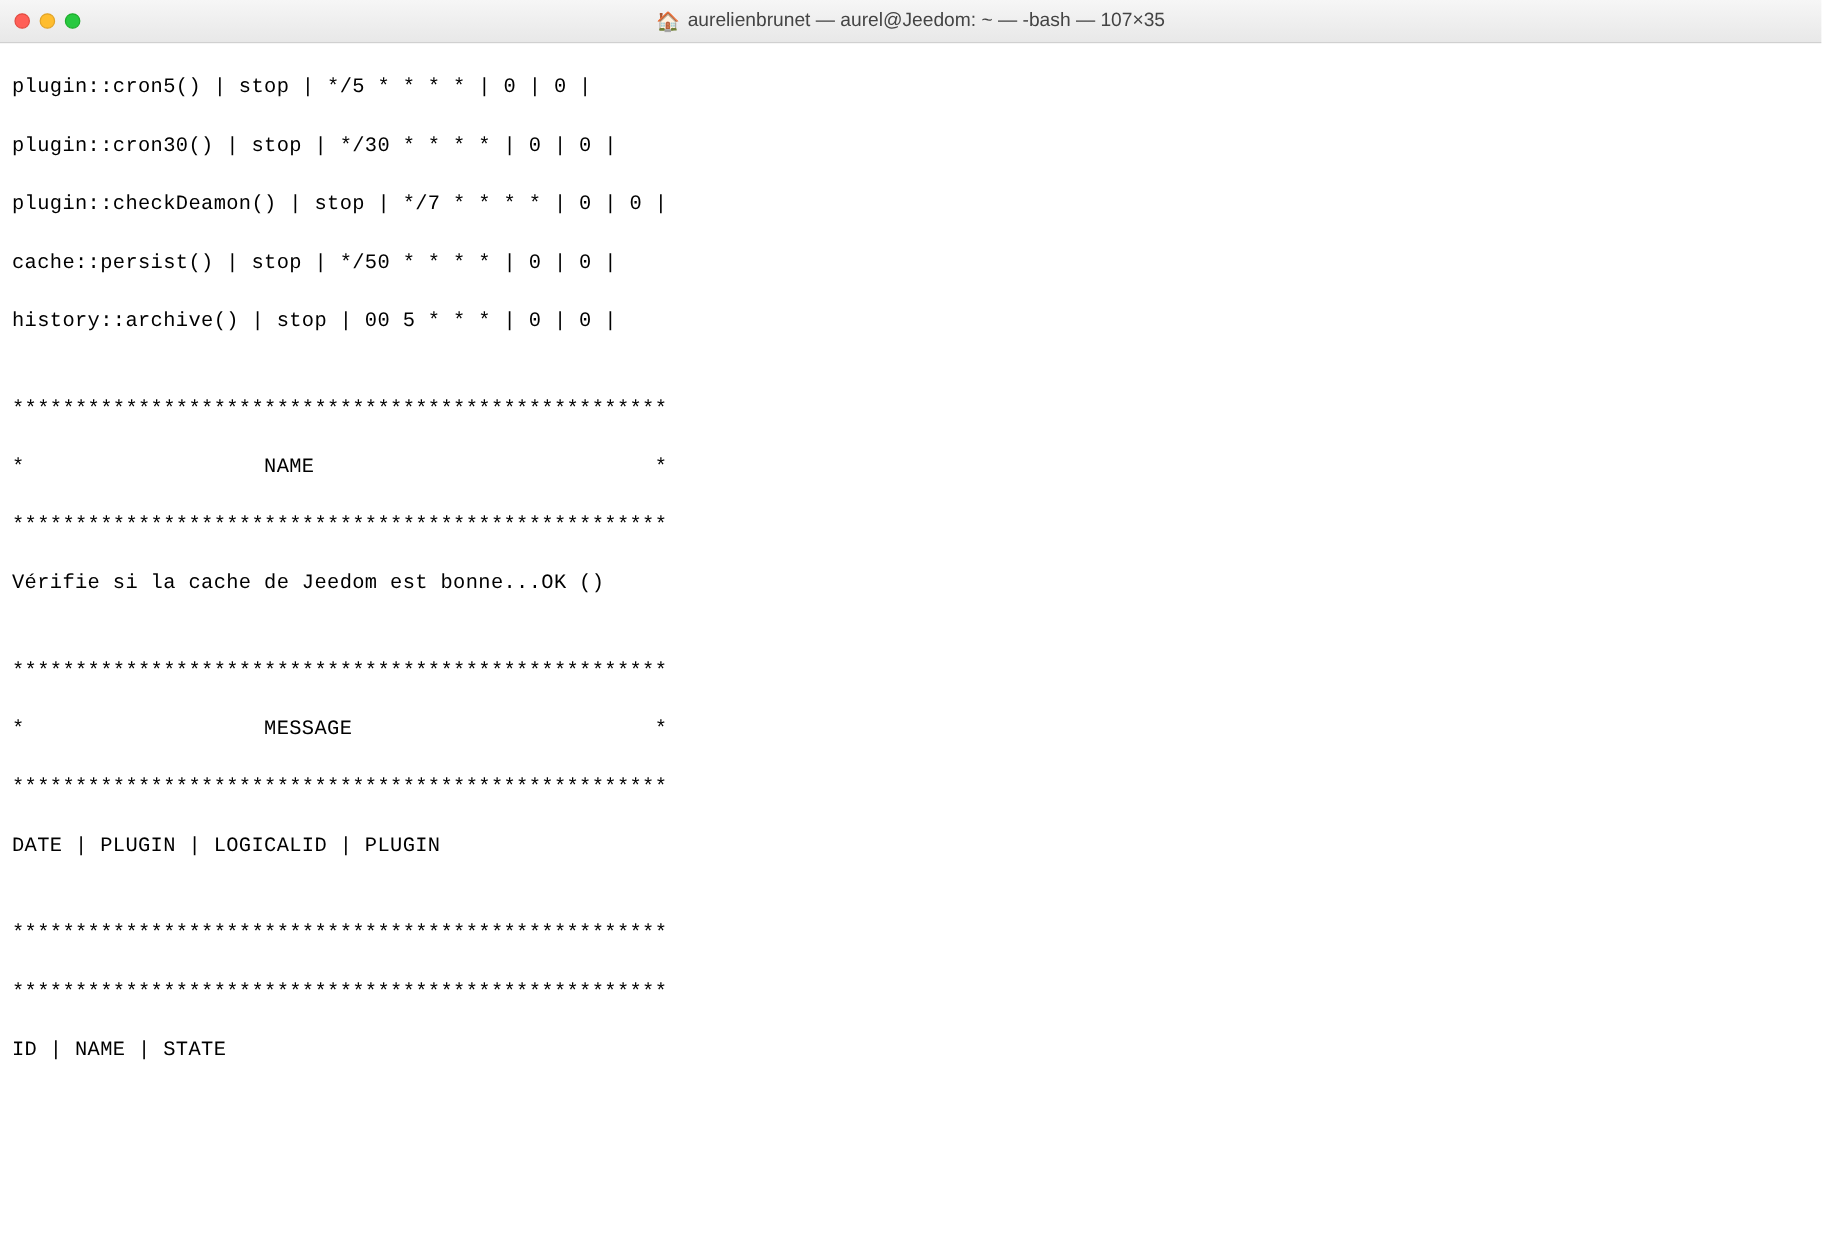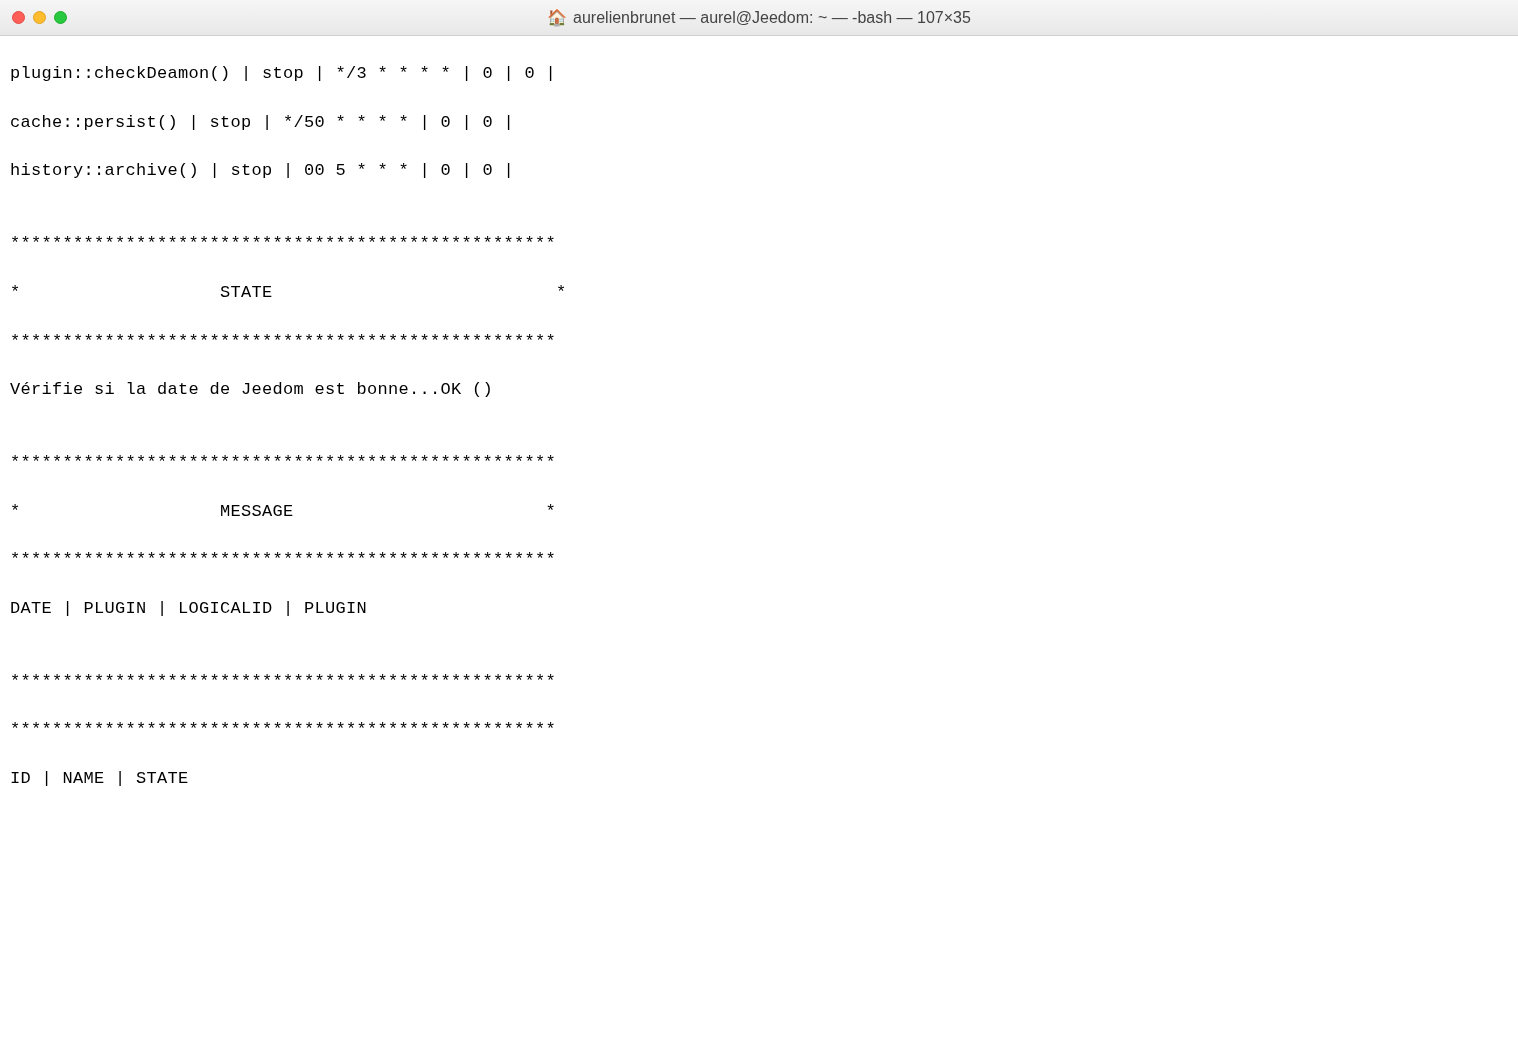--- a/index.html
+++ b/index.html
@@ -71,28 +71,30 @@
     <div class="window-button btn-min"></div>
     <div class="window-button btn-max"></div>
   </div>
   <div class="title-text">
     <span class="home-icon">🏠</span>
     <span>aurelienbrunet — aurel@Jeedom: ~ — -bash — 107×35</span>
   </div>
 </div>
 
 <div class="terminal-content">
-<span class="line">plugin::checkDeamon() | stop | */3 * * * * | 0 | 0 |</span>
+<span class="line">plugin::cron5() | stop | */5 * * * * | 0 | 0 |</span>
+<span class="line">plugin::cron30() | stop | */30 * * * * | 0 | 0 |</span>
+<span class="line">plugin::checkDeamon() | stop | */7 * * * * | 0 | 0 |</span>
 <span class="line">cache::persist() | stop | */50 * * * * | 0 | 0 |</span>
 <span class="line">history::archive() | stop | 00 5 * * * | 0 | 0 |</span>
 <span class="line"></span>
 <span class="line">****************************************************</span>
-<span class="line">*                   STATE                           *</span>
+<span class="line">*                   NAME                           *</span>
 <span class="line">****************************************************</span>
-<span class="line">Vérifie si la date de Jeedom est bonne...OK ()</span>
+<span class="line">Vérifie si la cache de Jeedom est bonne...OK ()</span>
 <span class="line"></span>
 <span class="line">****************************************************</span>
 <span class="line">*                   MESSAGE                        *</span>
 <span class="line">****************************************************</span>
 <span class="line">DATE | PLUGIN | LOGICALID | PLUGIN</span>
 <span class="line"></span>
 <span class="line">****************************************************</span>
 <span class="line">****************************************************</span>
 <span class="line">ID | NAME | STATE</span>
 <span class="line"></span>

